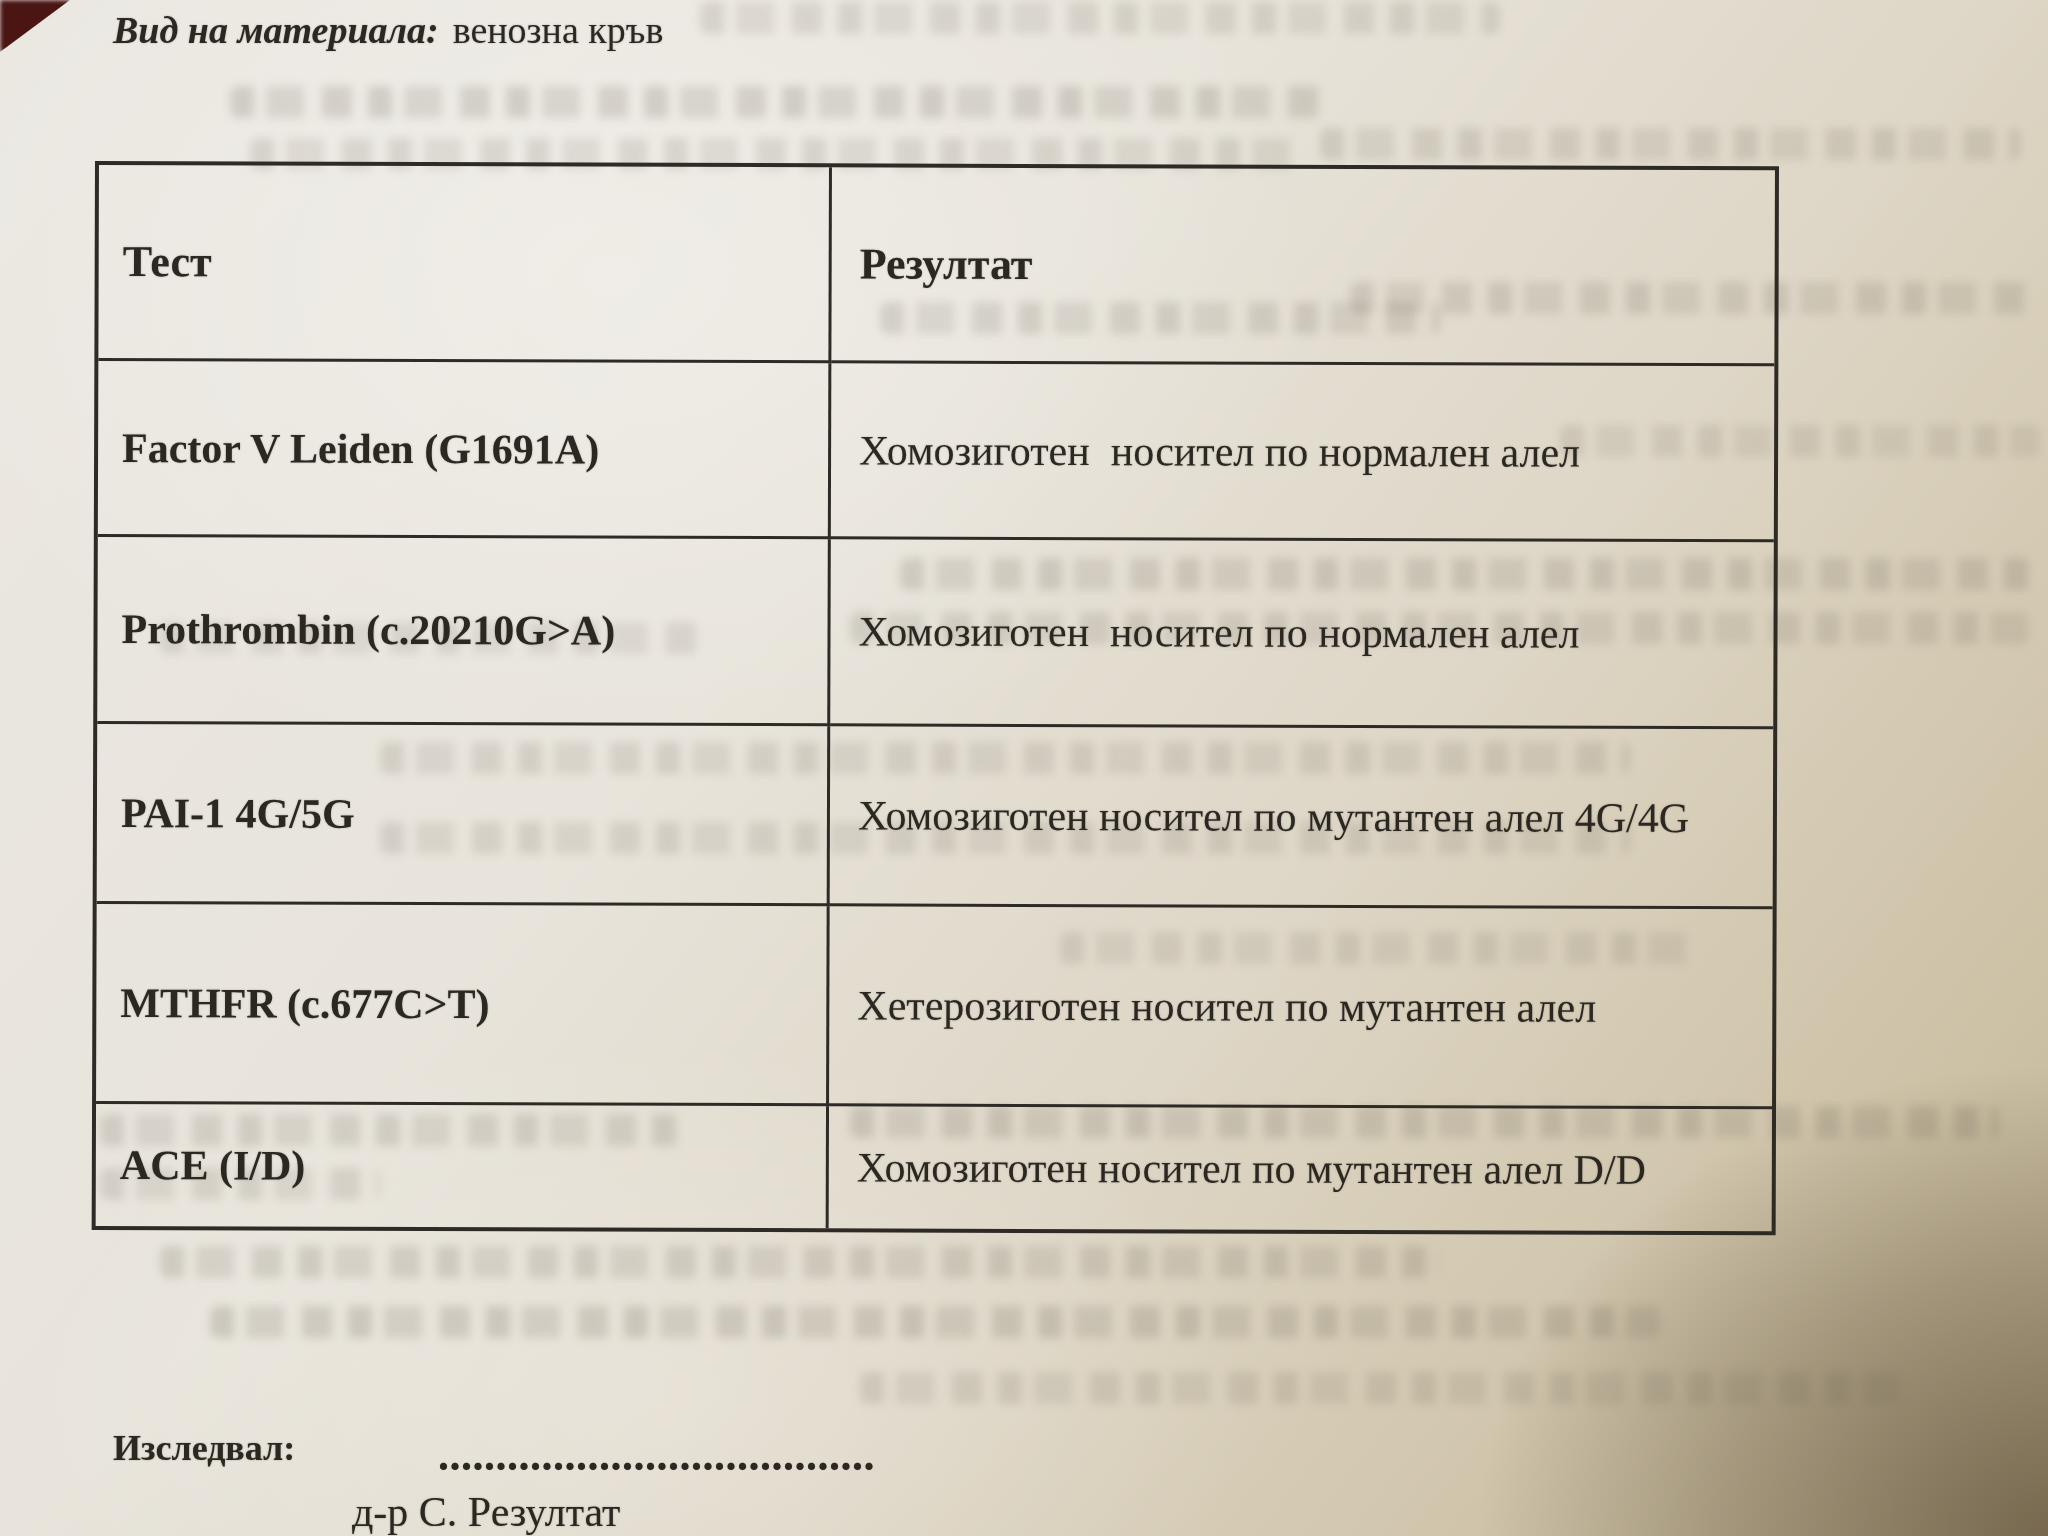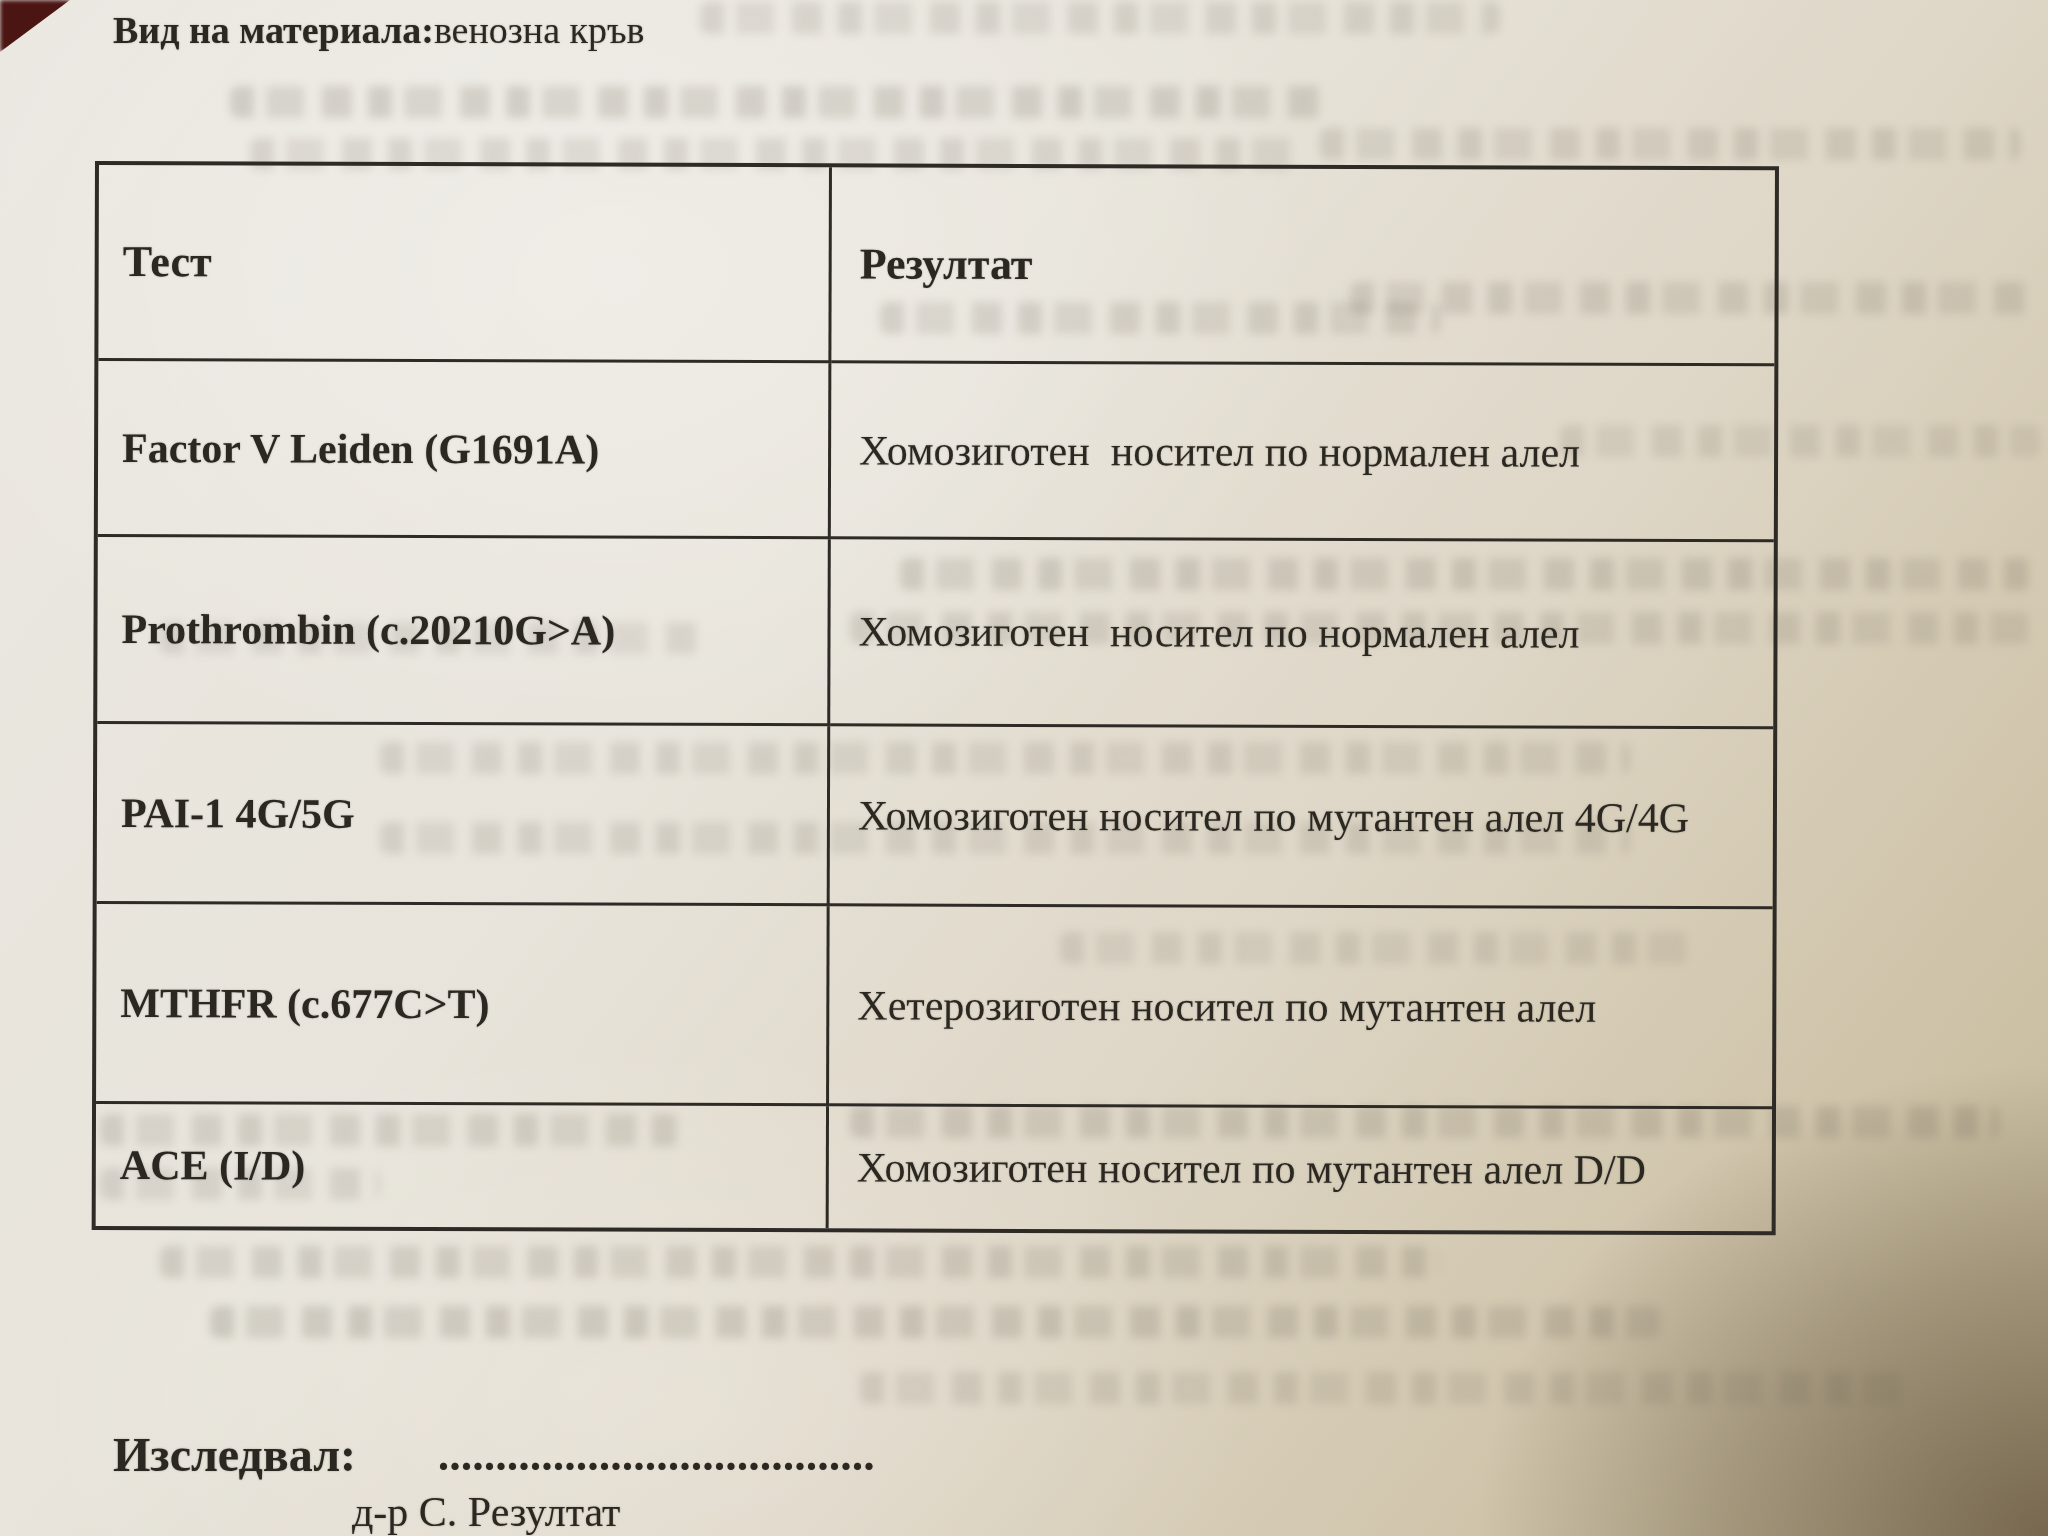--- a/index.html
+++ b/index.html
@@ -29,21 +29,21 @@
     background:repeating-linear-gradient(90deg,
       rgba(104,97,84,0.55) 0 24px, rgba(104,97,84,0) 24px 36px,
       rgba(104,97,84,0.42) 36px 74px, rgba(104,97,84,0) 74px 92px,
       rgba(104,97,84,0.5) 92px 122px, rgba(104,97,84,0) 122px 138px);
     filter:blur(5px);
   }
   .title{
     position:absolute;left:113px;top:8px;font-size:38px;color:#2b2822;
     text-shadow:0 0 2px rgba(47,44,38,0.35);white-space:nowrap;
   }
-  .title .lbl{font-weight:bold;}
+  .title .lbl{font-weight:bold;margin-right:14px;font-style:italic;}
   .rtable{
     position:absolute;left:95px;top:161px;width:1684px;height:1069px;
     border:4px solid #2e2b26;box-sizing:border-box;
     display:grid;
     grid-template-columns:733px 1fr;
     grid-template-rows:196px 176px 187px 180px 200px 1fr;
     transform:rotate(0.18deg);transform-origin:top left;
     color:#2b2822;
   }
   .cell{
@@ -51,21 +51,21 @@
     border-bottom:3px solid #2e2b26;
     padding-left:24px;font-size:42px;
     text-shadow:0 0 2px rgba(47,44,38,0.3);
     white-space:pre-wrap;
   }
   .cell.c-test{border-right:3px solid #2e2b26;font-weight:bold;}
   .cell.c-head{font-weight:bold;font-size:44px;}
   .cell.c-res{padding-left:28px;}
   .cell.last{border-bottom:none;}
   .sig-label{
-    position:absolute;left:113px;top:1427px;font-size:48px;font-weight:bold;color:#2b2822;
+    position:absolute;left:113px;top:1427px;font-size:36px;font-weight:bold;color:#2b2822;
     text-shadow:0 0 2px rgba(47,44,38,0.35);
   }
   .sig-dots{
     position:absolute;left:438px;top:1430px;font-size:44px;font-weight:bold;color:#2b2822;
     letter-spacing:0.5px;text-shadow:0 0 1px rgba(47,44,38,0.4);
   }
   .sig-name{
     position:absolute;left:352px;top:1488px;font-size:42px;color:#2b2822;
     text-shadow:0 0 2px rgba(47,44,38,0.35);
   }

